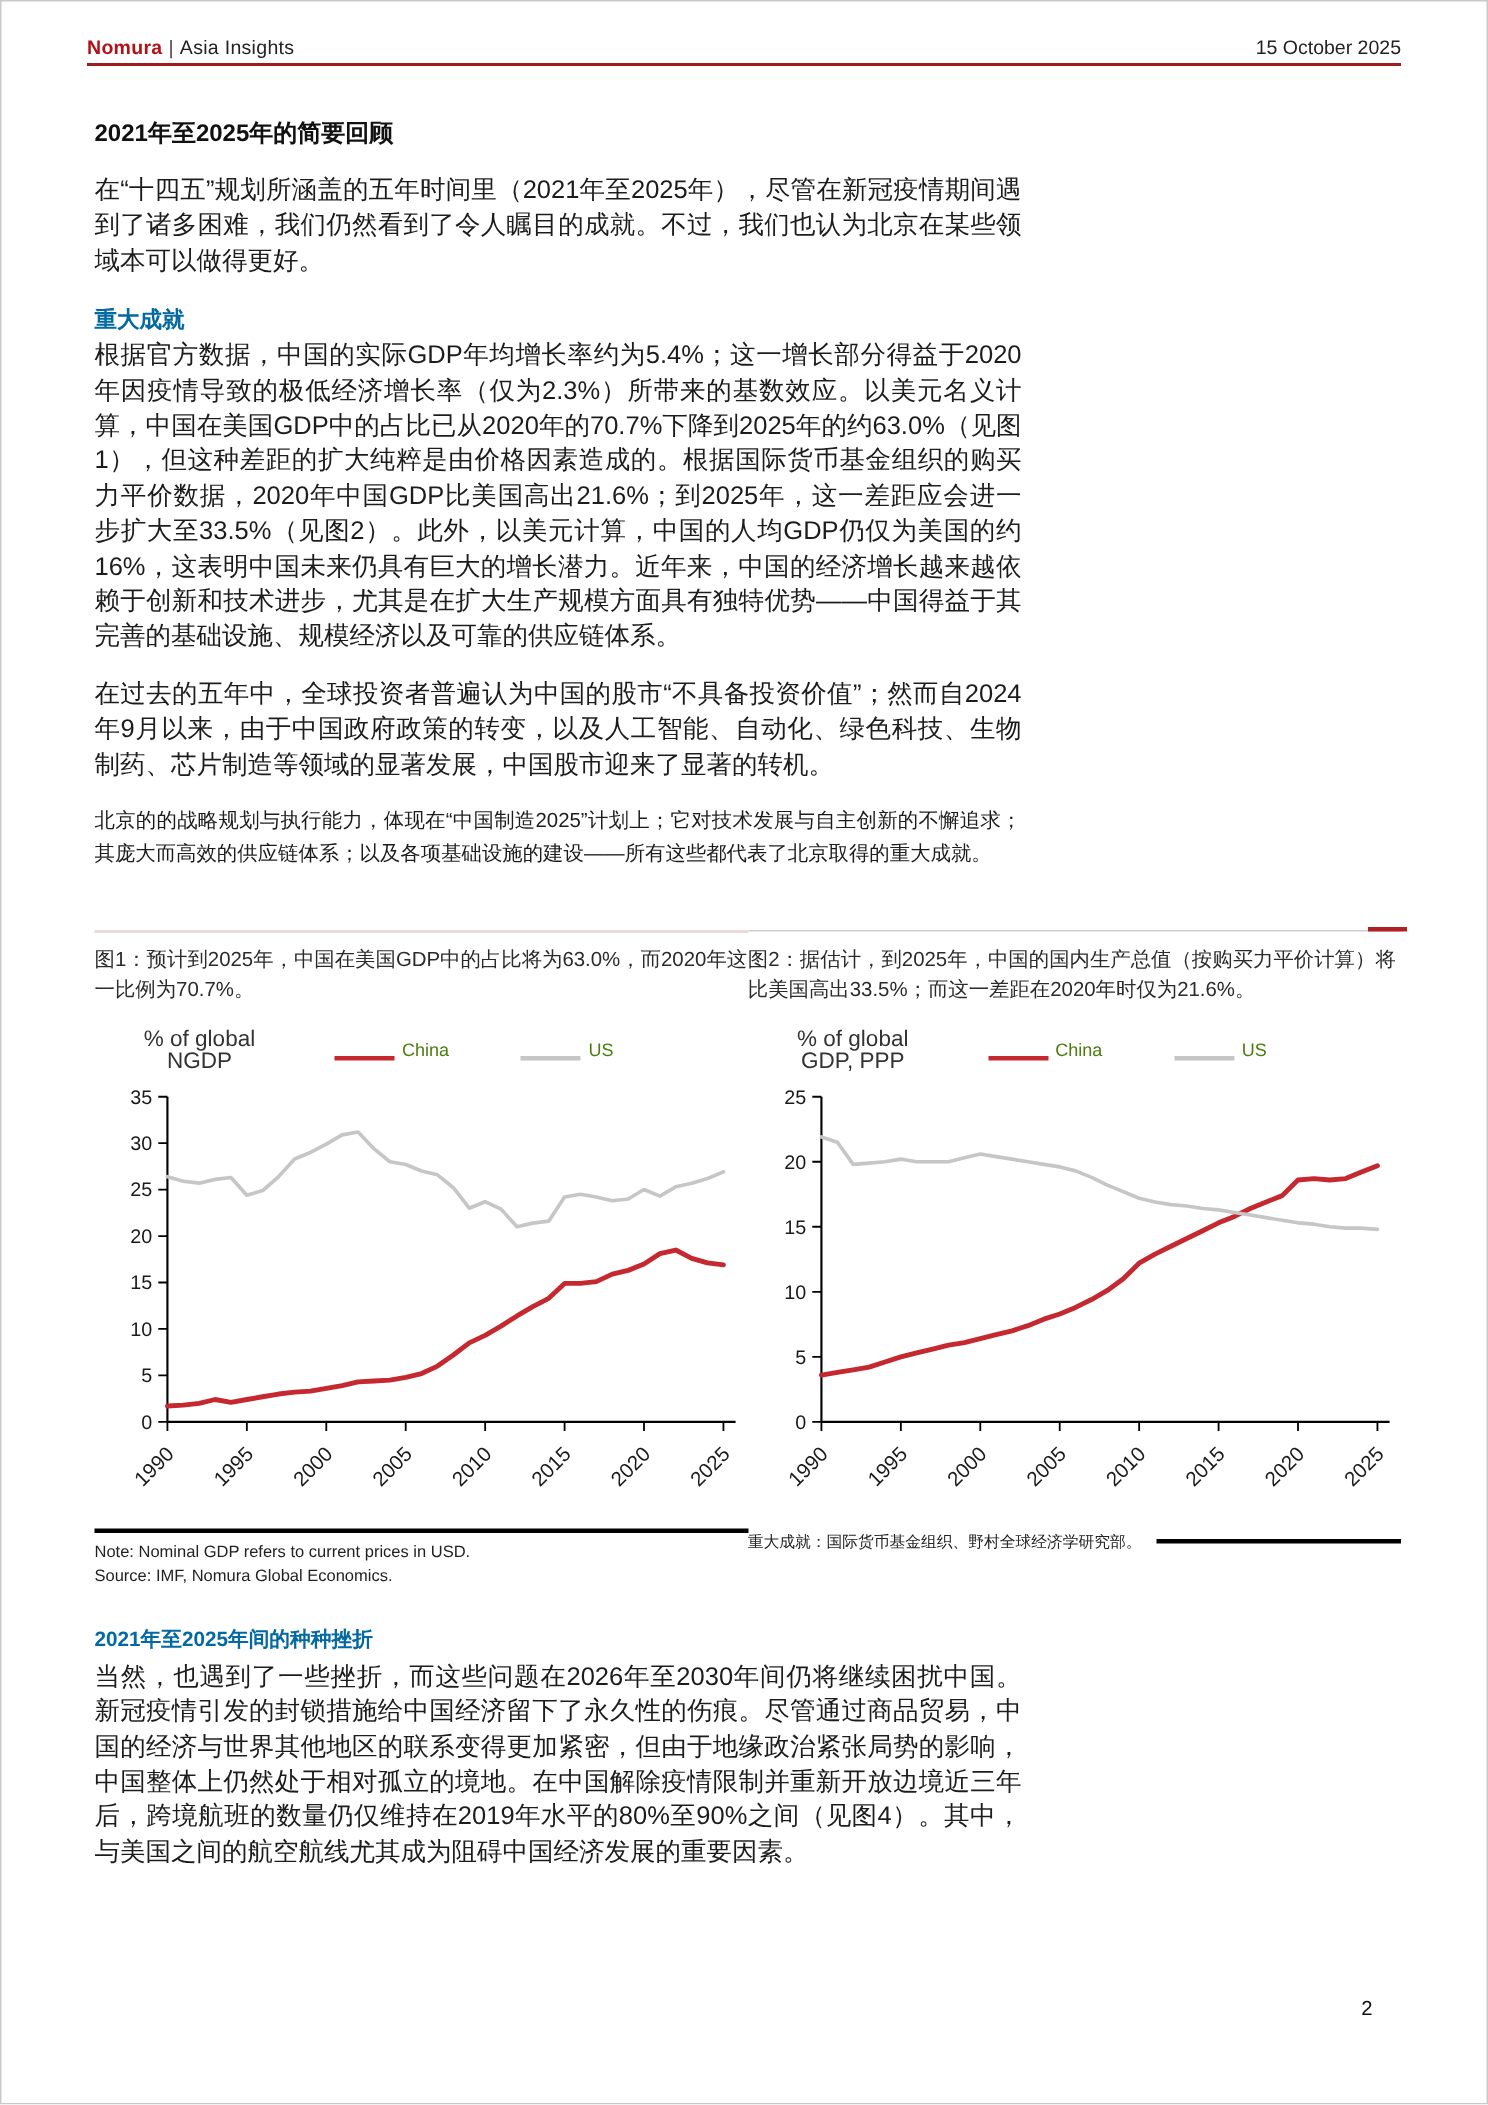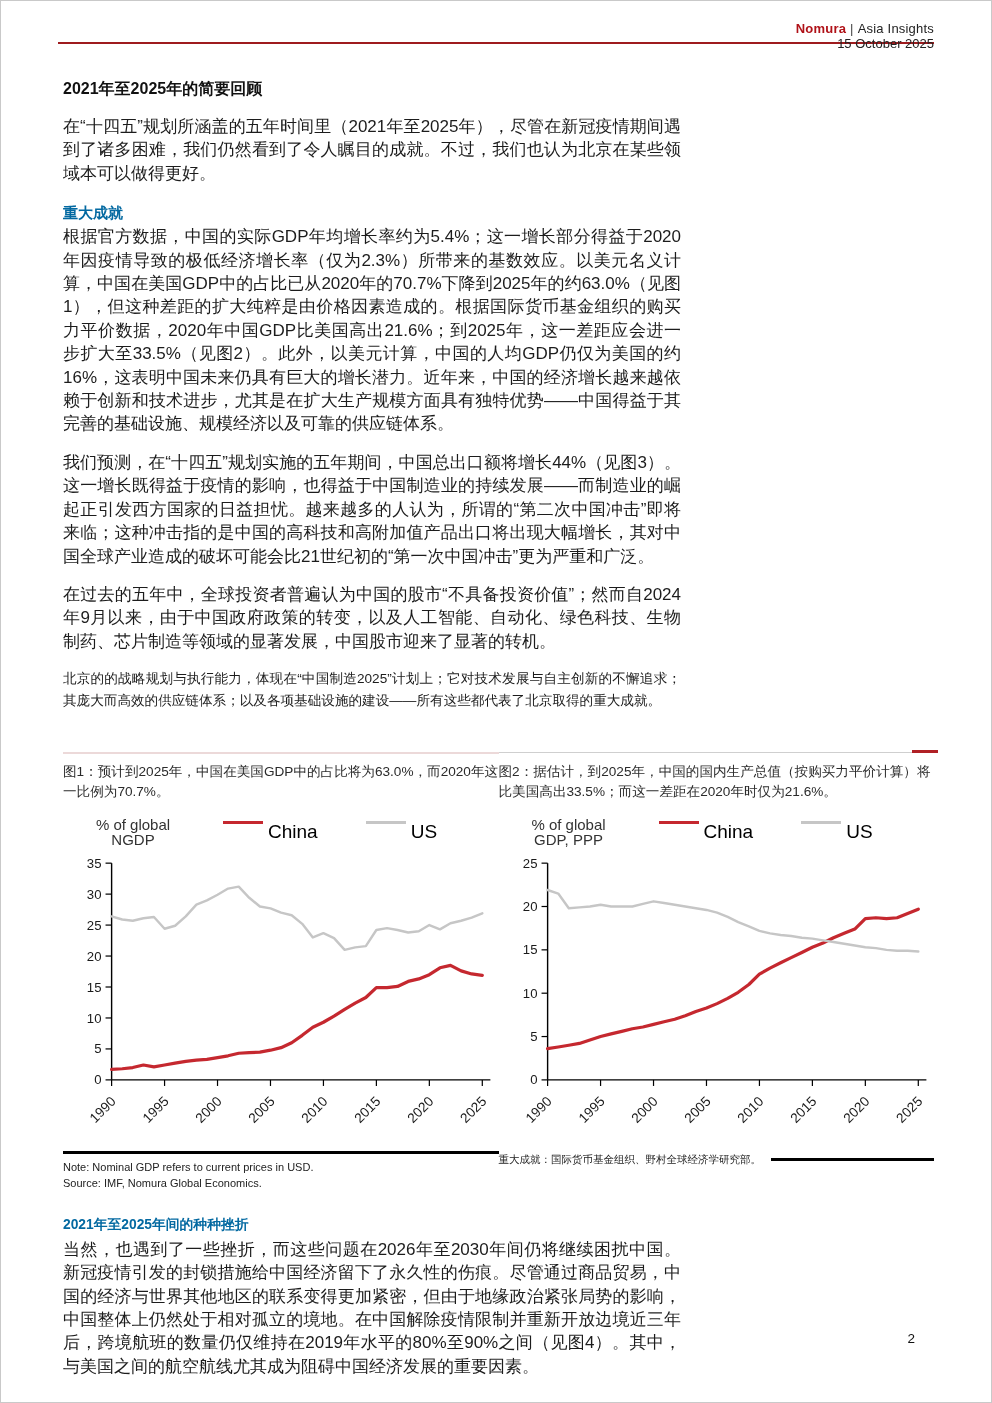--- a/index.html
+++ b/index.html
@@ -4,21 +4,21 @@
 <style>
   * { margin:0; padding:0; box-sizing:border-box; }
   html,body { background:#fff; }
   body { font-family:"Liberation Sans","DejaVu Sans",sans-serif; color:#1a1a1a; }
   .page {
     position:relative; width:992px; height:1403px; margin:0 auto;
     background:#fff; border:1px solid #c9c9c9; overflow:hidden;
   }
   
   .hdr { position:absolute; top:0; left:57px; right:57px; }
-  .hdr-row { display:flex; justify-content:space-between; align-items:flex-end; padding-top:20px; height:38px;flex-direction:column; }
+  .hdr-row { display:flex; justify-content:space-between; align-items:flex-end; padding-top:20px; height:38px; }
   .brand { font-size:13px; color:#222; letter-spacing:.2px; }
   .brand b { color:#b01218; font-weight:bold; }
   .brand .sep { color:#444; margin:0 4px; font-weight:normal; }
   .hdr-date { font-size:13px; color:#222; }
   .hdr-rule { border-bottom:2px solid #9e1b1e; margin-top:3px; }
   .watermark {
     position:absolute; top:-4px; right:0; width:272px; height:4px; opacity:.75;
     background:repeating-linear-gradient(90deg,#eedf8e 0 7px,transparent 7px 11px);
   }
   
@@ -32,21 +32,21 @@
   
   .figs { display:flex; margin-top:40px; }
   .fig { flex:1; position:relative; }
   .fig-topline { height:2px; background:#ecd9d9; margin-bottom:8px; position:relative; }
   .fig:nth-child(2) .fig-topline { background:#cfcfcf; height:1px; margin-bottom:9px; }
   .fig-topline .red-tip { position:absolute; right:-4px; top:-2px; width:26px; height:3px; background:#b02025; display:none; }
   .fig:nth-child(2) .fig-topline .red-tip { display:block; }
   .fig-caption { font-size:13.6px; line-height:19.5px; color:#2b2b2b; min-height:41px; }
   .legend-row { display:flex; align-items:center; margin:14px 0 0 22px; }
   .axis-unit { font-size:15px; color:#333; text-align:center; line-height:15px; width:96px; }
-  .legend-item { display:flex; align-items:flex-start; font-size:19px; color:#000000; }
+  .legend-item { display:flex; align-items:flex-end; font-size:12px; color:#4d7c0f; }
   .legend-item .swatch { display:inline-block; width:40px; height:3px; margin-right:5px; }
   .li-china { margin-left:42px; }
   .li-us { margin-left:48px; }
   .fig svg { display:block; width:100%; height:auto; margin-top:4px; }
   .fig-botline { height:3px; background:#000; margin-top:4px; }
   .fig-note { font-size:11px; color:#222; line-height:16.5px; margin-top:5px; }
   .src-row { display:flex; align-items:center; margin-top:6px; }
   .src-cn { font-size:10.5px; color:#222; white-space:nowrap; }
   .src-bar { flex:1; height:3px; background:#000; margin-left:10px; }
   
@@ -67,21 +67,20 @@
     <div class="hdr-rule"></div>
   </div>
 
   <div class="content">
     <h1 class="doc-title">2021年至2025年的简要回顾</h1>
 
     <p class="para">在“十四五”规划所涵盖的五年时间里（2021年至2025年），尽管在新冠疫情期间遇到了诸多困难，我们仍然看到了令人瞩目的成就。不过，我们也认为北京在某些领域本可以做得更好。</p>
 
     <h2 class="sec-head">重大成就</h2>
     <p class="para">根据官方数据，中国的实际GDP年均增长率约为5.4%；这一增长部分得益于2020年因疫情导致的极低经济增长率（仅为2.3%）所带来的基数效应。以美元名义计算，中国在美国GDP中的占比已从2020年的70.7%下降到2025年的约63.0%（见图1），但这种差距的扩大纯粹是由价格因素造成的。根据国际货币基金组织的购买力平价数据，2020年中国GDP比美国高出21.6%；到2025年，这一差距应会进一步扩大至33.5%（见图2）。此外，以美元计算，中国的人均GDP仍仅为美国的约16%，这表明中国未来仍具有巨大的增长潜力。近年来，中国的经济增长越来越依赖于创新和技术进步，尤其是在扩大生产规模方面具有独特优势——中国得益于其完善的基础设施、规模经济以及可靠的供应链体系。</p>
-    <p class="para">我们预测，在“十四五”规划实施的五年期间，中国总出口额将增长44%（见图3）。这一增长既得益于疫情的影响，也得益于中国制造业的持续发展——而制造业的崛起正引发西方国家的日益担忧。越来越多的人认为，所谓的“第二次中国冲击”即将来临；这种冲击指的是中国的高科技和高附加值产品出口将出现大幅增长，其对中国全球产业造成的破坏可能会比21世纪初的“第一次中国冲击”更为严重和广泛。</p>
     <p class="para">在过去的五年中，全球投资者普遍认为中国的股市“不具备投资价值”；然而自2024年9月以来，由于中国政府政策的转变，以及人工智能、自动化、绿色科技、生物制药、芯片制造等领域的显著发展，中国股市迎来了显著的转机。</p>
     <p class="para small">北京的的战略规划与执行能力，体现在“中国制造2025”计划上；它对技术发展与自主创新的不懈追求；其庞大而高效的供应链体系；以及各项基础设施的建设——所有这些都代表了北京取得的重大成就。</p>
 
     <div class="figs">
 
       <div class="fig">
         <div class="fig-topline"></div>
         <div class="fig-caption">图1：预计到2025年，中国在美国GDP中的占比将为63.0%，而2020年这一比例为70.7%。</div>
         <div class="legend-row">
           <div class="axis-unit">

